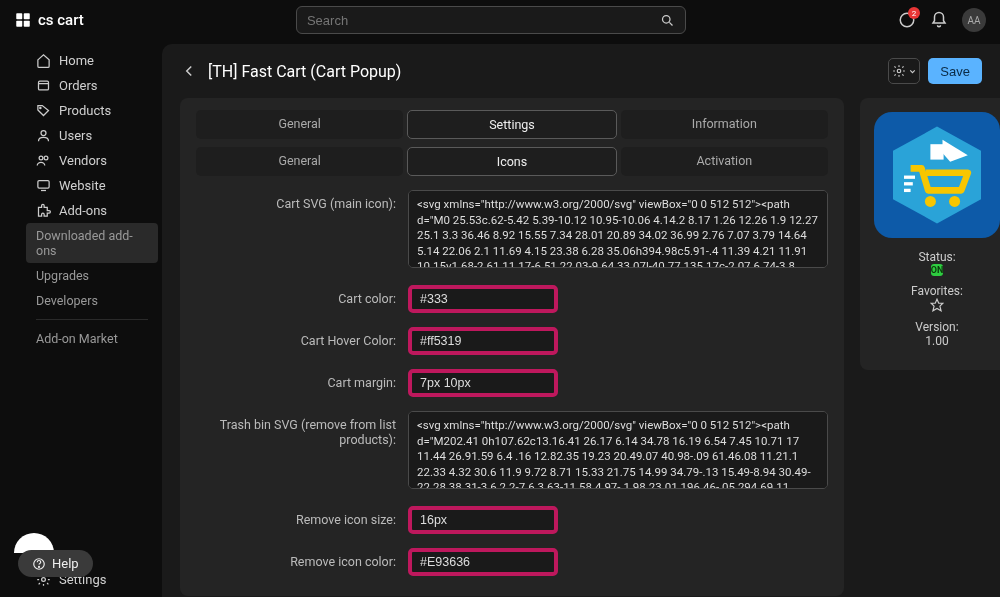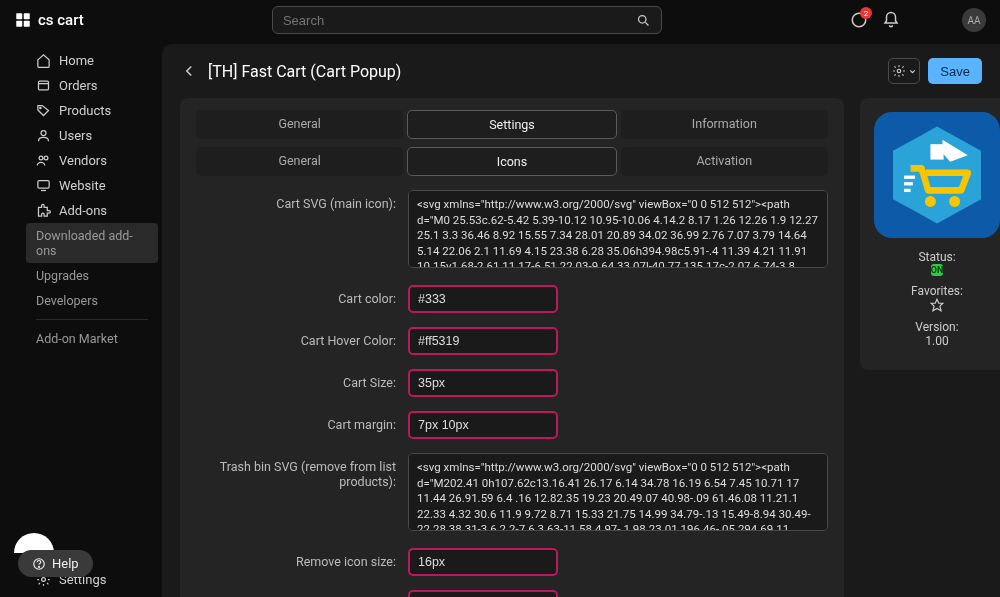--- a/index.html
+++ b/index.html
@@ -28,21 +28,21 @@
   border: 1px solid #4a4a4a;
   border-radius: 6px;
   display: flex; align-items: center;
   padding: 0 10px;
   color: #888;
 }
 .search input { flex: 1; background: transparent; border: none; outline: none; color: #d0d0d0; font-size: 13px; }
 .topbar-right { display: flex; align-items: center; gap: 14px; }
 .icon-btn { position: relative; cursor: pointer; color: #ccc; }
 .badge-dot { position: absolute; top: -4px; right: -4px; background: #e93636; color: #fff; font-size: 8px; width: 12px; height: 12px; border-radius: 50%; display: flex; align-items: center; justify-content: center; }
-.avatar { width: 24px; height: 24px; border-radius: 50%; background: #3a3a3a; color: #aaa; font-size: 10px; display: flex; align-items: center; justify-content: center; margin-left: 48px; }
+.avatar { width: 24px; height: 24px; border-radius: 50%; background: #3a3a3a; color: #aaa; font-size: 10px; display: flex; align-items: center; justify-content: center; }
 
 .layout { display: flex; height: 557px; }
 .sidebar { width: 140px; background: #0d0d0d; display: flex; flex-direction: column; padding-top: 8px; margin-left: 22px; }
 .sidebar-scroll { flex: 1; overflow-y: auto; }
 .sidebar-item {
   display: flex; align-items: center; gap: 8px;
   padding: 5px 14px;
   color: #d0d0d0; cursor: pointer;
   font-size: 13px;
 }
@@ -67,21 +67,21 @@
 
 .tabrow { display: flex; gap: 4px; margin-bottom: 8px; }
 .tab { flex: 1; text-align: center; padding: 6px 0; background: #1e1e1e; border-radius: 5px; cursor: pointer; color: #aaa; font-size: 12.5px; }
 .tab.active { border: 1px solid #5a5a5a; color: #eee; }
 
 .form-row { display: flex; align-items: flex-start; margin-top: 14px; gap: 12px; }
 .form-label { width: 200px; text-align: right; color: #bbb; font-size: 12.5px; padding-top: 6px; }
 .form-field { flex: 1; max-width: 420px;}
 .form-field input {
   width: 150px; height: 28px;
-  background: #1a1a1a; border: 2px solid #be185d; border-radius: 5px;
+  background: #1a1a1a; border: 4px solid #be185d; border-radius: 5px;
   color: #ddd; padding: 0 8px; font-size: 12.5px; outline: none;
 }
 .form-field textarea {
   width: 420px; height: 78px;
   background: #1a1a1a; border: 1px solid #4a4a4a; border-radius: 5px;
   color: #ddd; padding: 6px 8px; font-size: 11.5px; line-height: 1.35;
   outline: none; resize: none; font-family: inherit;
 }
 
 .addon-logo { width: 126px; height: 126px; background: #0d5aa8; border-radius: 18px; display: flex; align-items: center; justify-content: center; margin-bottom: 12px; }
@@ -258,24 +258,20 @@
           <div class="form-label">Cart SVG (main icon):</div>
           <div class="form-field"><textarea style="">&lt;svg xmlns="http://www.w3.org/2000/svg" viewBox="0 0 512 512"&gt;&lt;path d="M0 25.53c.62-5.42 5.39-10.12 10.95-10.06 4.14.2 8.17 1.26 12.26 1.9 12.27 25.1 3.3 36.46 8.92 15.55 7.34 28.01 20.89 34.02 36.99 2.76 7.07 3.79 14.64 5.14 22.06 2.1 11.69 4.15 23.38 6.28 35.06h394.98c5.91-.4 11.39 4.21 11.91 10.15v1.68-2.61 11.17-6.51 22.03-9.64 33.07l-40.77 135.17c-2.07 6.74-3.8 13.68-7.31 19.86-7.48 13.76-21.02 24.01-36.29 27.48-</textarea></div>
         </div>
         <div class="form-row">
           <div class="form-label">Cart color:</div>
           <div class="form-field"><input type="text" value="#333" style=""></div>
         </div>
         <div class="form-row">
           <div class="form-label">Cart Hover Color:</div>
           <div class="form-field"><input type="text" value="#ff5319" style=""></div>
-        </div>
-        <div class="form-row">
-          <div class="form-label">Cart Size:</div>
-          <div class="form-field"><input type="text" value="35px" style=""></div>
         </div>
         <div class="form-row">
           <div class="form-label">Cart margin:</div>
           <div class="form-field"><input type="text" value="7px 10px" style=""></div>
         </div>
         <div class="form-row">
           <div class="form-label">Trash bin SVG (remove from list products):</div>
           <div class="form-field"><textarea style="">&lt;svg xmlns="http://www.w3.org/2000/svg" viewBox="0 0 512 512"&gt;&lt;path d="M202.41 0h107.62c13.16.41 26.17 6.14 34.78 16.19 6.54 7.45 10.71 17 11.44 26.91.59 6.4 .16 12.82.35 19.23 20.49.07 40.98-.09 61.46.08 11.21.1 22.33 4.32 30.6 11.9 9.72 8.71 15.33 21.75 14.99 34.79-.13 15.49-8.94 30.49-22.28 38.31-3.6 2.2-7.6 3.63-11.58 4.97-.1 98.23.01 196.46-.05 294.69.11 16.62-5.63 33.47-17.02 45.72-10.7 11.8-26.31 18.82-42.22 19.21H140.69c-</textarea></div>
         </div>
         <div class="form-row">

